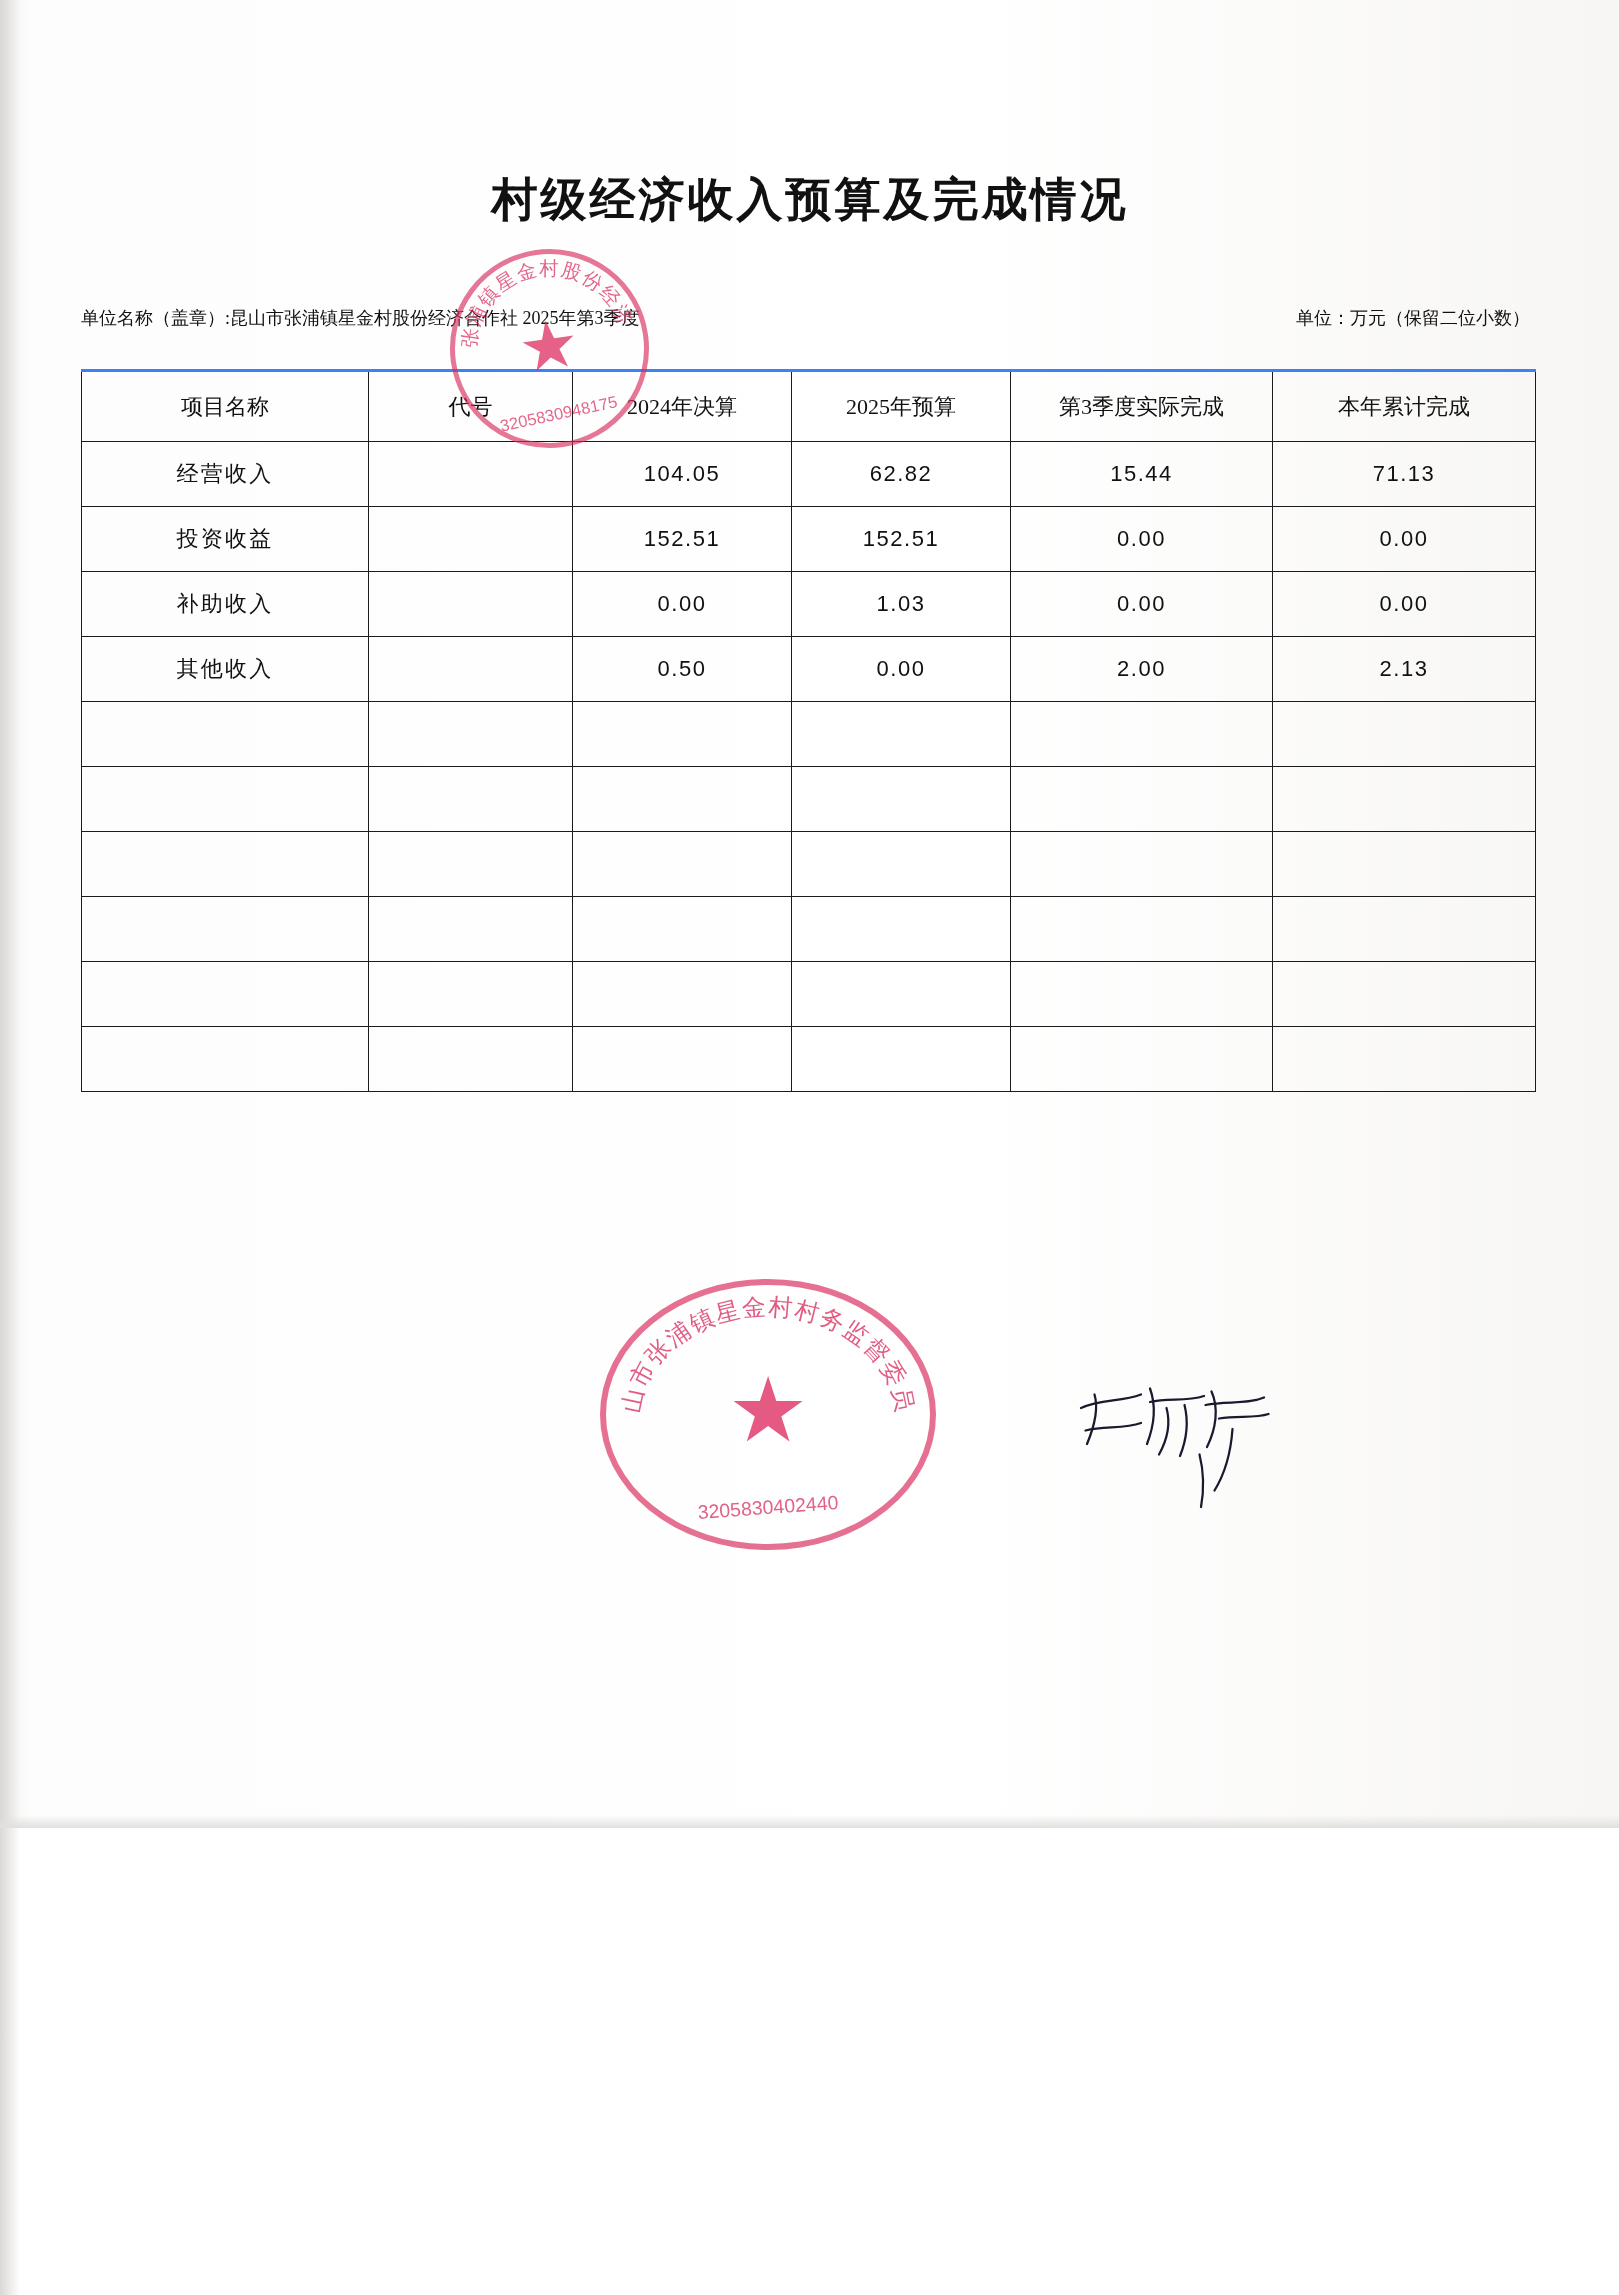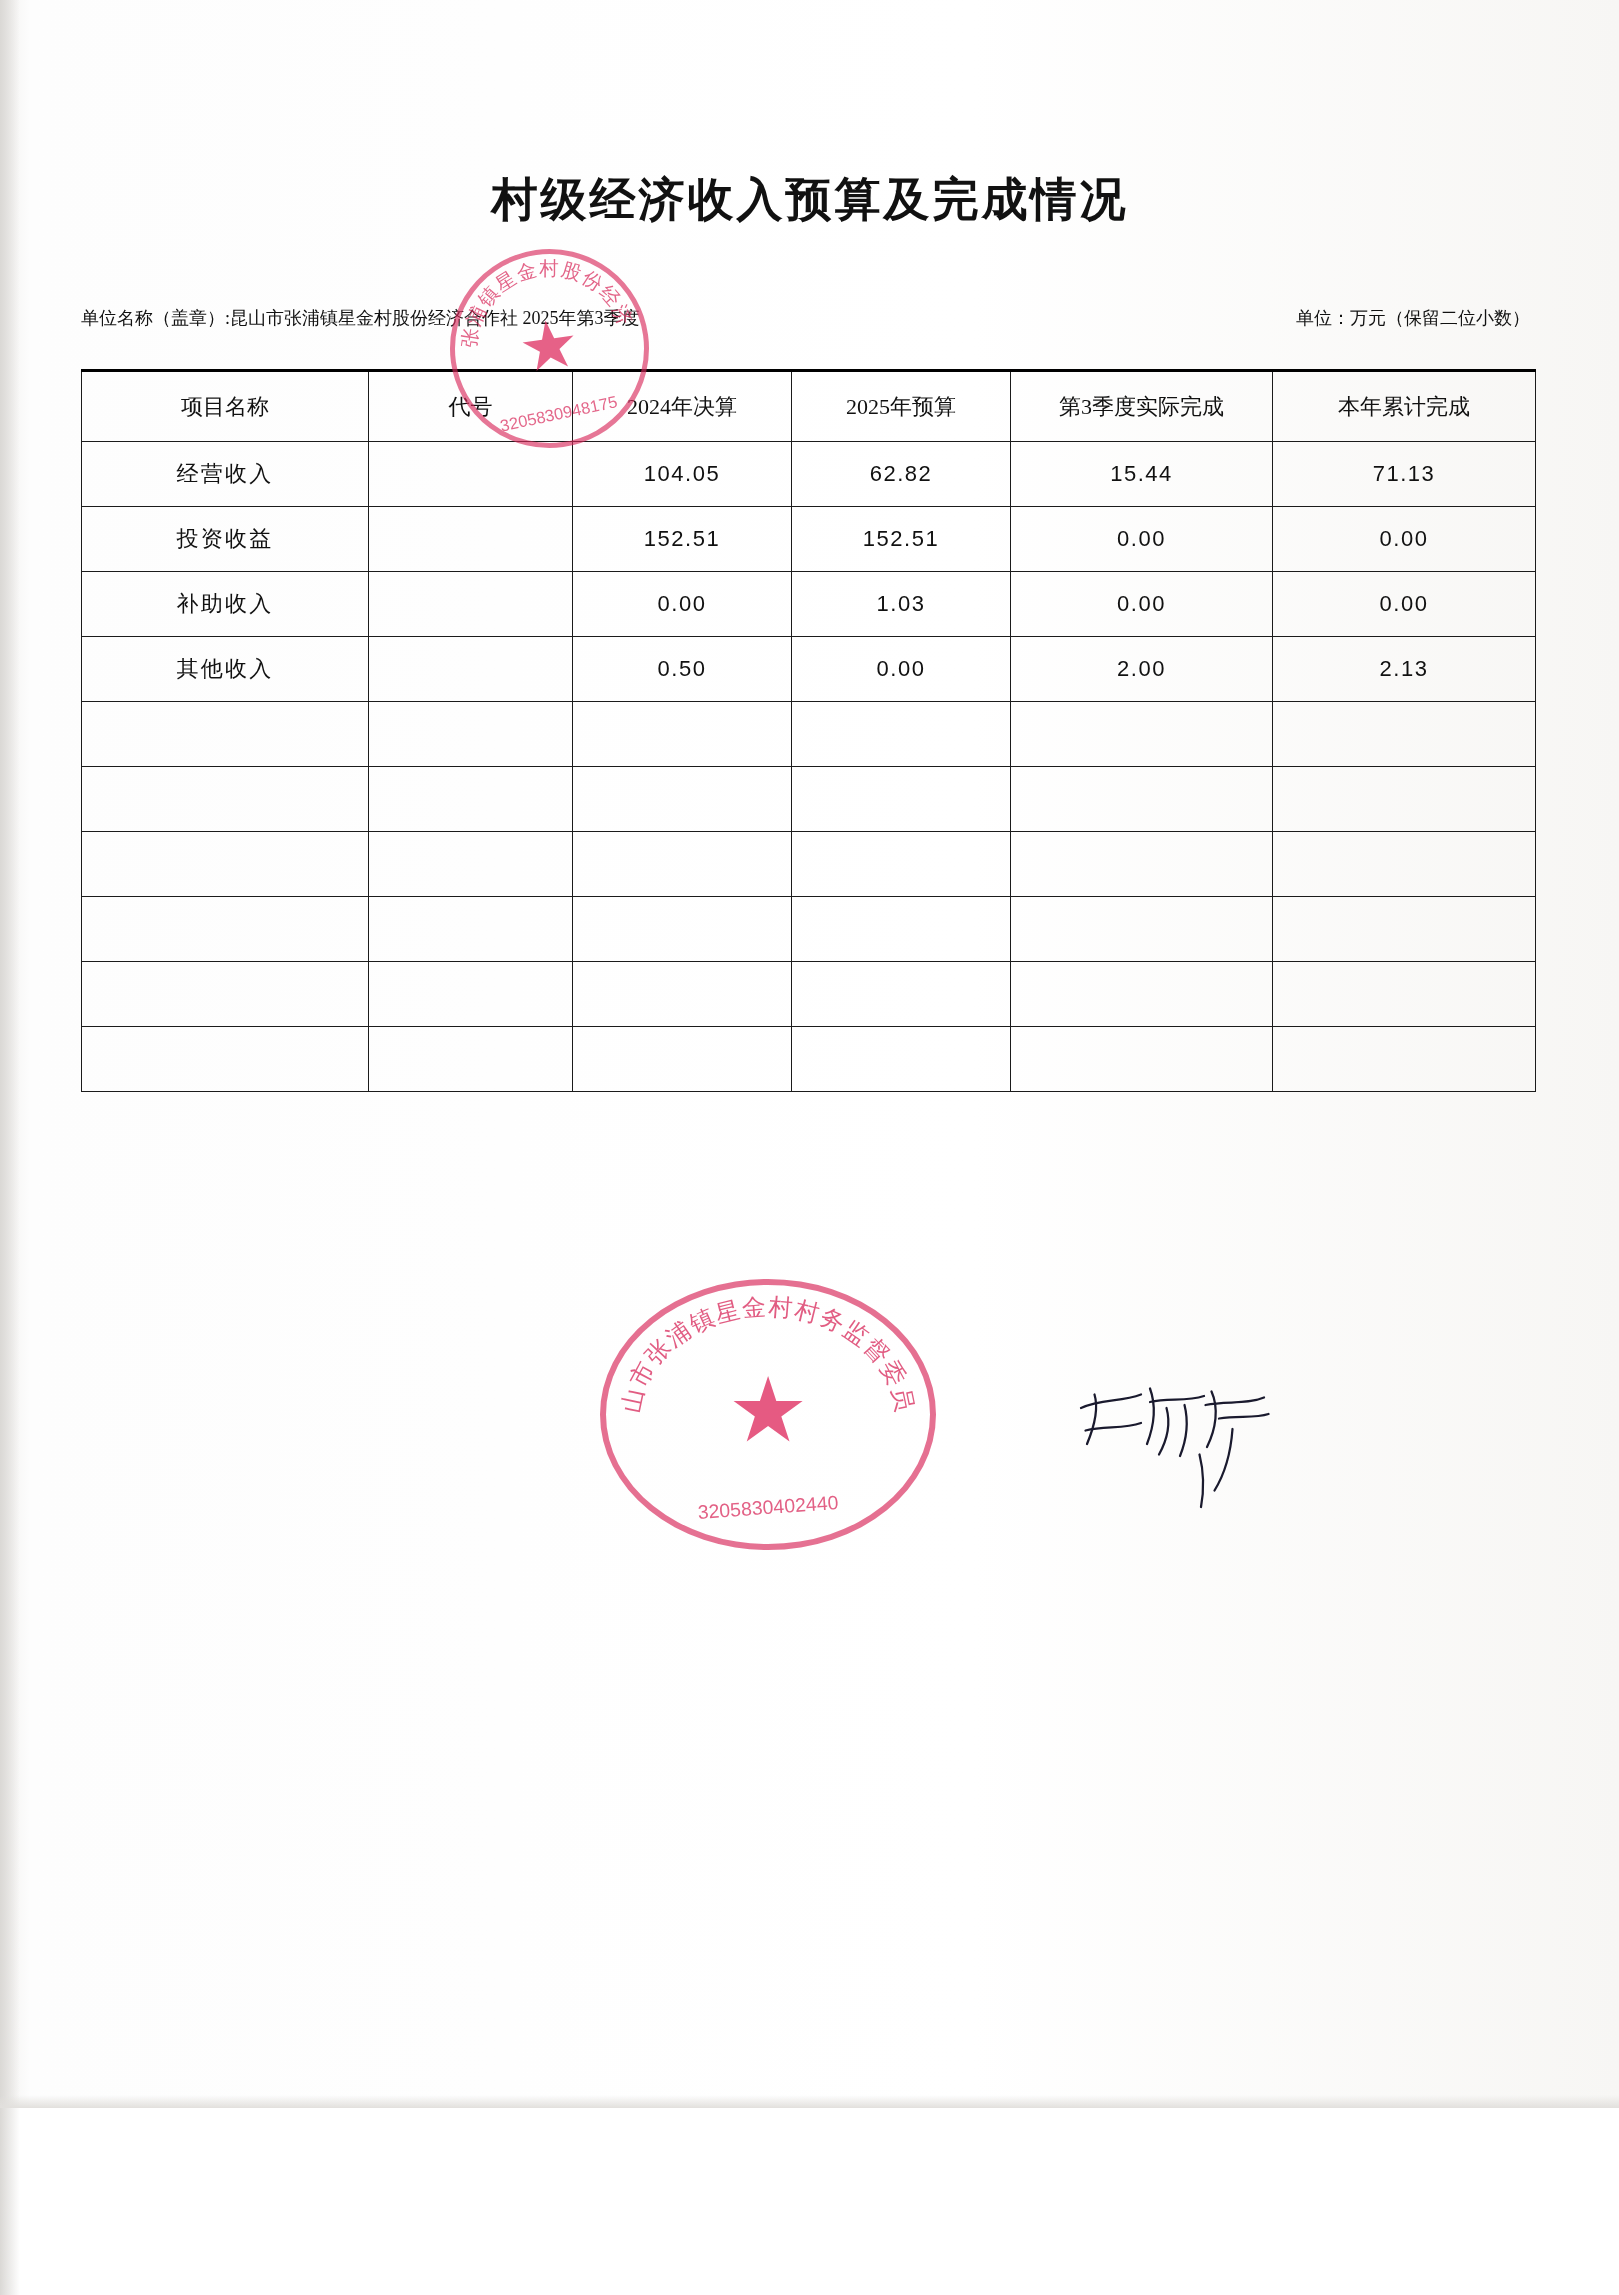--- a/index.html
+++ b/index.html
@@ -11,21 +11,21 @@
     width: 1620px;
     height: 2295px;
     position: relative;
     font-family: "Liberation Serif", "DejaVu Serif", serif;
     overflow: hidden;
   }
   .page {
     position: absolute;
     left: 0; top: 0;
     width: 1620px;
-    height: 2108px;
+    height: 1828px;
     background: #86efac;
   }
   
   .page::before {
     content: "";
     position: absolute;
     left: 0; top: 0; right: 0; bottom: 0;
     background: linear-gradient(90deg, #f2f1ef 0px, #fdfdfd 30px, #ffffff 60%, #f7f6f4 100%);
     pointer-events: none;
   }
@@ -82,21 +82,21 @@
     vertical-align: middle;
     font-size: 22px;
     color: #111;
     padding: 0;
   }
   table.budget th {
     font-weight: normal;
     height: 69px;
   }
   table.budget tr.outer-top th {
-    border-top: 3px solid #000000;
+    border-top: 3px solid #3b82f6;
   }
   table.budget col.c1 { width: 287px; }
   table.budget col.c2 { width: 204px; }
   table.budget col.c3 { width: 219px; }
   table.budget col.c4 { width: 219px; }
   table.budget col.c5 { width: 262px; }
   table.budget col.c6 { width: 263px; }
   .num {
     font-family: Liberation Sans, sans-serif;
     letter-spacing: 1.5px;

